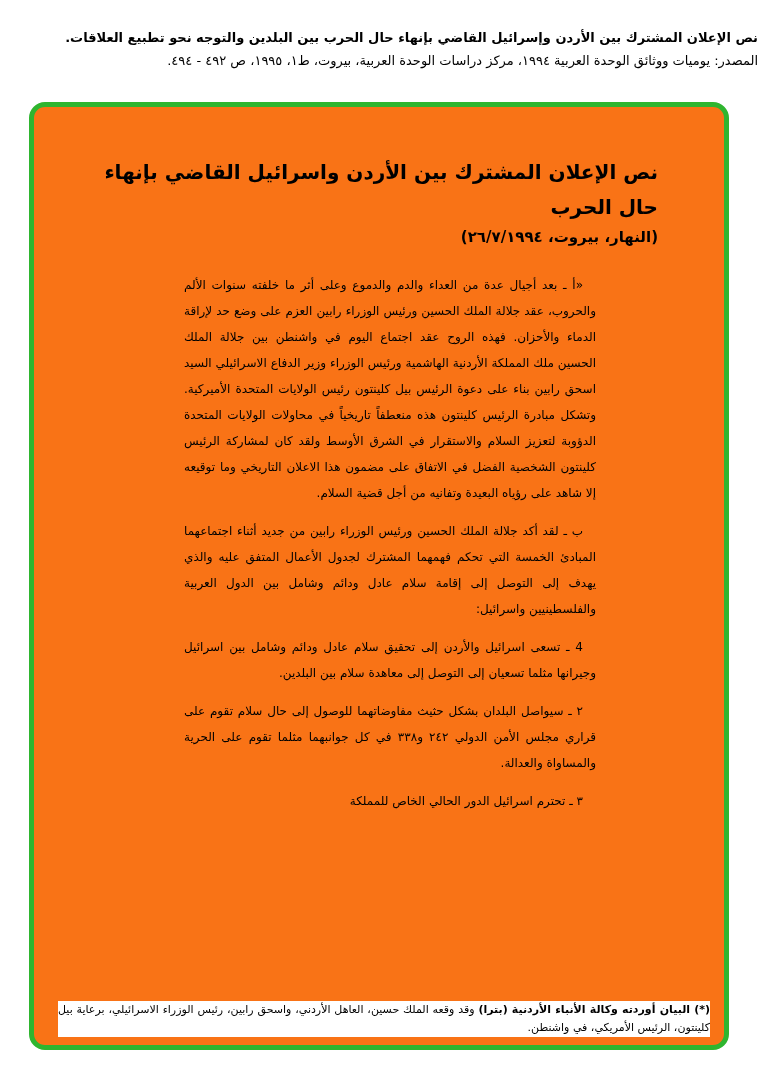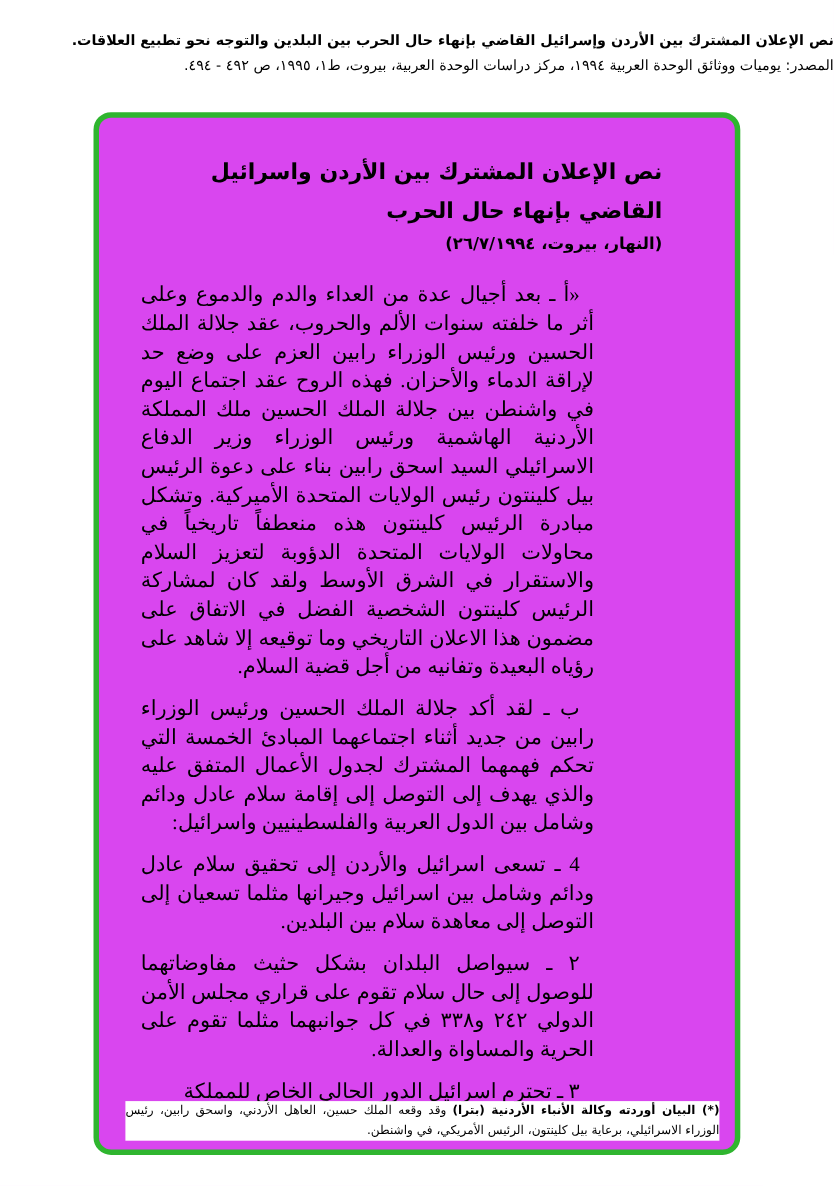--- a/index.html
+++ b/index.html
@@ -29,28 +29,28 @@
     font-weight: bold;
     letter-spacing: 0;
   }
   .hdr-line2 {
     font-size: 13px;
     font-weight: normal;
     margin-top: 8px;
   }
   .green-frame {
     box-sizing: border-box;
-    width: 588px;
+    width: 700px;
     height: 948px;
     margin: 34px auto 0 auto;
     border: 5px solid #2fb52f;
     border-radius: 16px;
-    background: #d946ef;
+    background: #f97316;
     position: relative;
-    padding: 32px 48px 0 36px;
+    padding: 48px 48px 0 36px;
     overflow: hidden;
   }
   .doc-title {
     margin: 0 18px 0 0;
     font-size: 20px;
     font-weight: bold;
     text-align: right;
     line-height: 35px;
   }
   .doc-title .t-line {
@@ -58,25 +58,24 @@
   }
   .doc-dateline {
     font-size: 15px;
     font-weight: bold;
     text-align: right;
     margin: 3px 18px 0 0;
   }
   .doc-body {
     width: 412px;
     margin: 26px 80px 0 auto;
-    font-size: 19px;
+    font-size: 12px;
     line-height: 26px;
     text-align: justify;
     text-justify: inter-word;
-    font-family: Liberation Serif, serif;
   }
   .doc-body p {
     margin: 0 0 12px 0;
     text-indent: 13px;
   }
   .doc-footnote {
     position: absolute;
     bottom: 8px;
     right: 14px;
     left: 24px;

